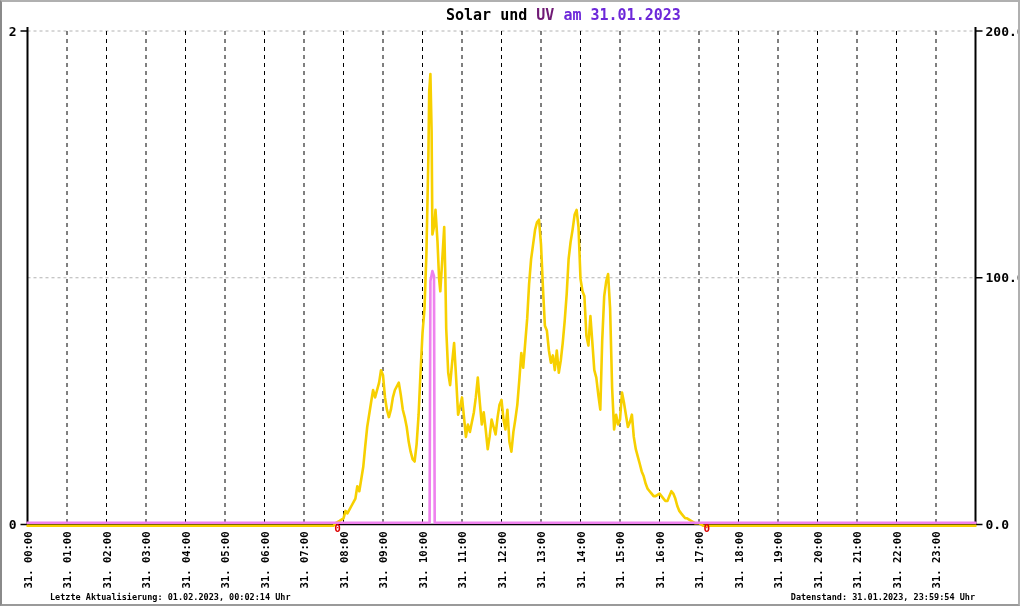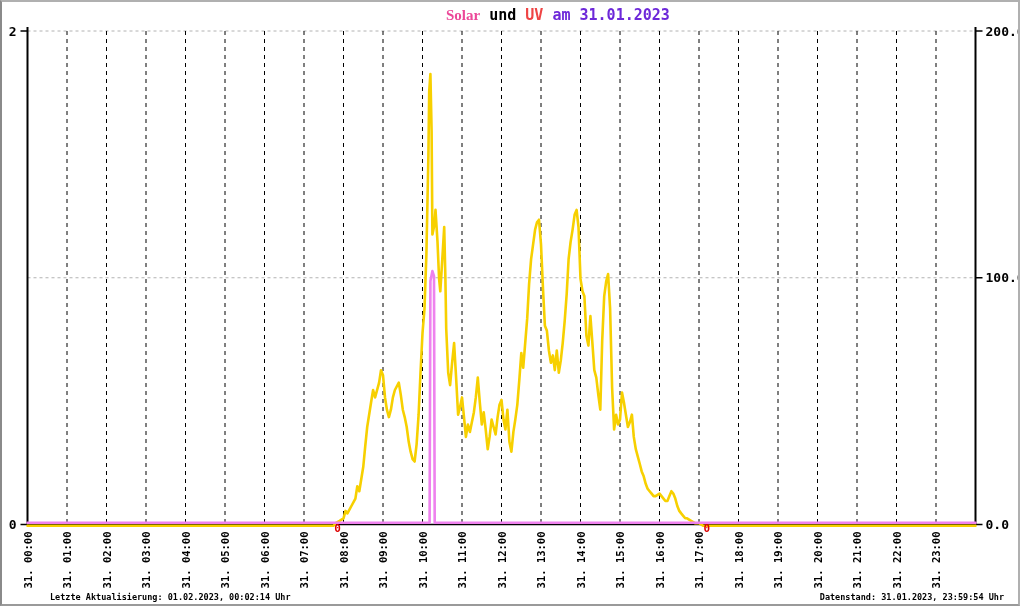--- a/index.html
+++ b/index.html
@@ -8,28 +8,28 @@
         overflow:hidden;font-family:"DejaVu Sans Mono",monospace;}
   #title{position:absolute;left:444px;top:4px;font:bold 15px "DejaVu Sans Mono",monospace;
          white-space:pre;letter-spacing:0;}
   #title span{white-space:pre;}
   #chart-svg{position:absolute;left:0;top:0;}
   .ytick{font:bold 13px "DejaVu Sans Mono",monospace;fill:#000000;}
   .xtick{font:bold 10.5px "DejaVu Sans Mono",monospace;fill:#000000;}
   .ann{font:bold 11px "DejaVu Sans Mono",monospace;}
   .footer{position:absolute;font:bold 8.5px "DejaVu Sans Mono",monospace;color:#000;white-space:pre;}
   #footer-left{left:28px;top:590px;padding-left:20px;}
-  #footer-right{right:14px;top:590px;}
+  #footer-right{right:43px;top:590px;}
 </style>
 </head>
 <body>
 
 <div id="page">
 
-  <div id="title"><span style="color: #ec4899; font-family: Liberation Serif, serif;">Solar</span><span style="color: #000000;"> und </span><span style="color: #ef4444;">UV</span><span style="color: #6d28d9;"> am 31.01.2023</span></div>
+  <div id="title"><span style="color: #000000;">Solar</span><span style="color: #000000;"> und </span><span style="color: #701a75;">UV</span><span style="color: #6d28d9;"> am 31.01.2023</span></div>
 
   <svg id="chart-svg" width="1016" height="602" viewBox="2 2 1016 602">
       <line x1="27.5" y1="31" x2="975.5" y2="31" stroke="#b2b2b2" stroke-width="1" stroke-dasharray="3,3"></line>
       <line x1="27.5" y1="277.75" x2="975.5" y2="277.75" stroke="#b2b2b2" stroke-width="1" stroke-dasharray="3,3"></line>
       <line x1="67" y1="31" x2="67" y2="524.5" stroke="#000000" stroke-width="1" stroke-dasharray="4,4"></line>
       <line x1="106.5" y1="31" x2="106.5" y2="524.5" stroke="#000000" stroke-width="1" stroke-dasharray="4,4"></line>
       <line x1="146" y1="31" x2="146" y2="524.5" stroke="#000000" stroke-width="1" stroke-dasharray="4,4"></line>
       <line x1="185.5" y1="31" x2="185.5" y2="524.5" stroke="#000000" stroke-width="1" stroke-dasharray="4,4"></line>
       <line x1="225" y1="31" x2="225" y2="524.5" stroke="#000000" stroke-width="1" stroke-dasharray="4,4"></line>
       <line x1="264.5" y1="31" x2="264.5" y2="524.5" stroke="#000000" stroke-width="1" stroke-dasharray="4,4"></line>

